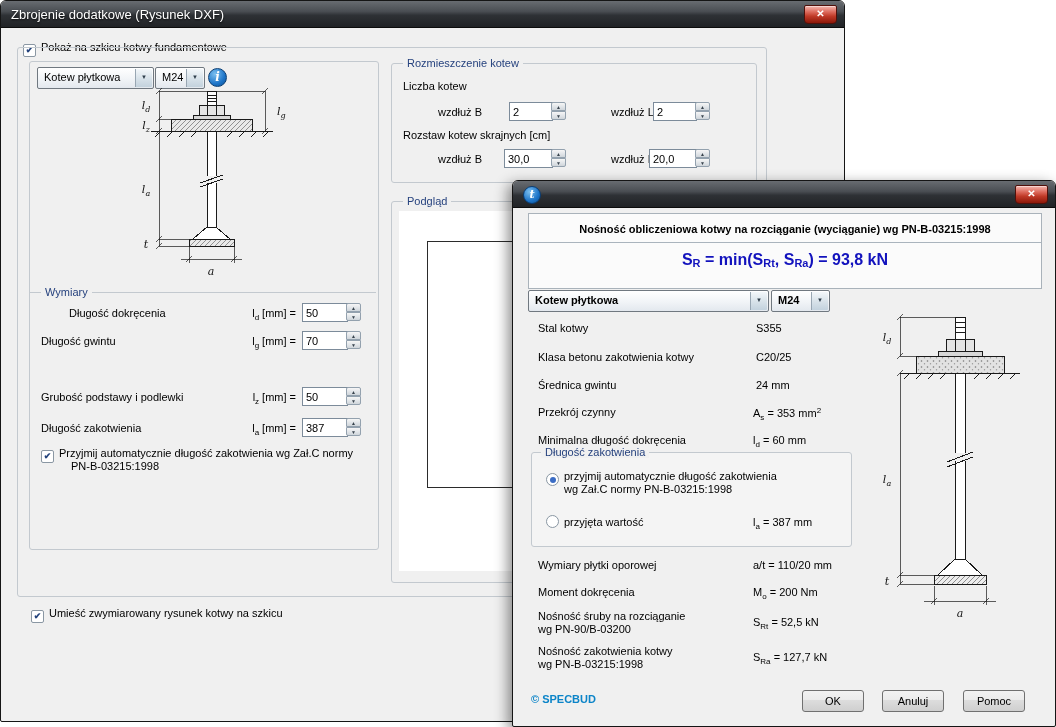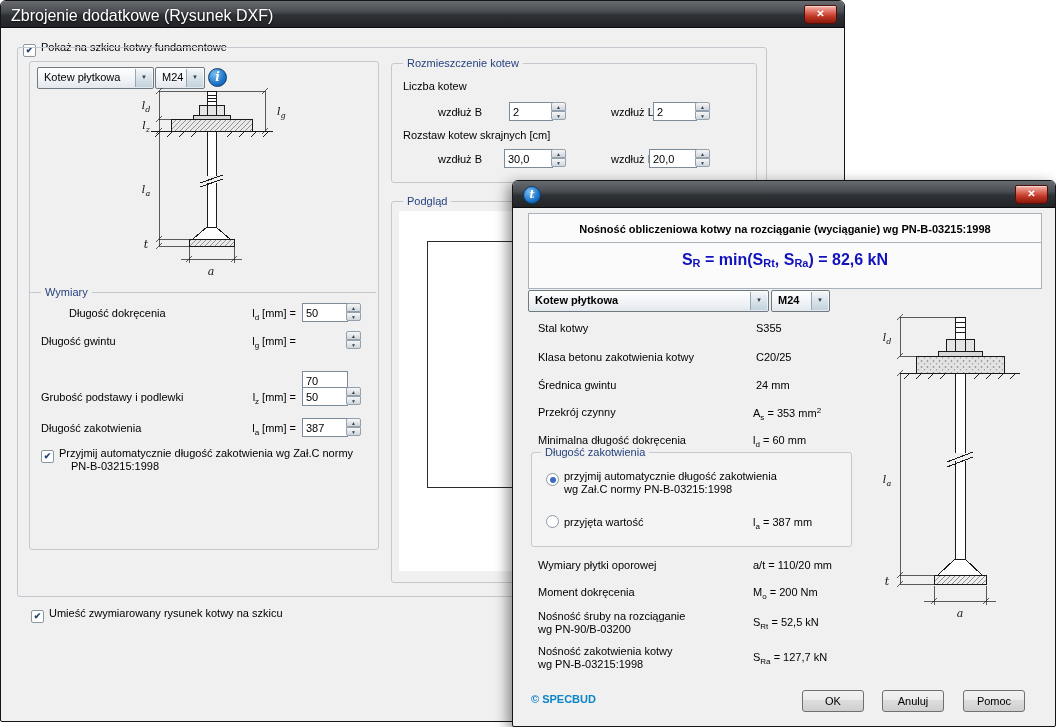--- a/index.html
+++ b/index.html
@@ -2,21 +2,21 @@
 <html><head>
 <meta charset="utf-8">
 <style>
   html,body{margin:0;padding:0;}
   body{width:1056px;height:727px;background:#ffffff;overflow:hidden;position:relative;
        font-family:"Liberation Sans", sans-serif;font-size:11px;color:#000;}
   .win{position:absolute;background:#f0f0f0;border:1px solid #151515;border-radius:6px 6px 2px 2px;}
   .titlebar{position:absolute;left:0;top:0;right:0;height:26px;border-radius:5px 5px 0 0;
        background:linear-gradient(180deg,#686c71 0%,#4a4e53 40%,#2e3135 55%,#212326 100%);
        border-bottom:1px solid #0c0c0c;}
-  .title-text{position:absolute;left:10px;top:6px;color:#fff;font-size:16px;white-space:nowrap;
+  .title-text{position:absolute;left:10px;top:6px;color:#fff;font-size:13px;white-space:nowrap;
        text-shadow:0 1px 2px rgba(0,0,0,.8);}
   .title-text.shift{left:34px;}
   .close-btn{position:absolute;top:4px;right:7px;width:31px;height:17px;cursor:default;
        background:linear-gradient(180deg,#f3b8b0 0%,#dd6a5c 35%,#c03a28 60%,#8c1708 100%);
        border:1px solid #50100a;border-radius:2px 2px 4px 4px;color:#fff;font-weight:bold;
        font-size:10px;line-height:15px;text-align:center;box-shadow:inset 0 1px 0 rgba(255,255,255,.45);}
   .app-icon{position:absolute;left:10px;top:5px;width:16px;height:16px;border-radius:50%;
        background:radial-gradient(circle at 35% 30%,#7cc0f0,#1d74c8 60%,#0b4f93);
        border:1px solid #0a3e74;color:#fff;font:italic bold 11px "DejaVu Serif",serif;
        text-align:center;line-height:15px;}
@@ -173,21 +173,21 @@
   <div class="label" style="left:40px;top:306px;margin-left:28px;">Długość dokręcenia</div>
   <div class="label" style="left:215px;top:306px;width:80px;text-align:right;"><span>l</span><span class="sub">d</span><span class="eq">[mm] =</span></div>
   <input class="num" style="left: 301px; top: 302px; width: 38px;" value="50">
   <span class="spin" style="left:345px;top:302px;">
       <span class="spin-b up">▲</span>
       <span class="spin-b dn">▼</span>
     </span>
 
   <div class="label" style="left:40px;top:334px;">Długość gwintu</div>
   <div class="label" style="left:215px;top:334px;width:80px;text-align:right;"><span>l</span><span class="sub">g</span><span class="eq">[mm] =</span></div>
-  <input class="num" style="left: 301px; top: 330px; width: 38px; margin-top: 40px;" value="70">
+  <input class="num" style="left: 301px; top: 330px; width: 38px;" value="70">
   <span class="spin" style="left:345px;top:330px;">
       <span class="spin-b up">▲</span>
       <span class="spin-b dn">▼</span>
     </span>
 
 
   <div class="label" style="left:40px;top:390px;">Grubość podstawy i podlewki</div>
   <div class="label" style="left:215px;top:390px;width:80px;text-align:right;"><span>l</span><span class="sub">z</span><span class="eq">[mm] =</span></div>
   <input class="num" style="left: 301px; top: 386px; width: 38px;" value="50">
   <span class="spin" style="left:345px;top:386px;">
@@ -252,21 +252,21 @@
 
 <div class="win" id="win2" style="left:512px;top:180px;width:542px;height:545px;box-shadow:-4px 4px 14px rgba(0,0,0,.45);">
   <div class="titlebar">
     <span class="app-icon">t</span>
     <span class="close-btn">✕</span>
   </div>
 
   <div class="headerbox" style="left:15px;top:32px;width:512px;height:74px;">
     <div class="htext">Nośność obliczeniowa kotwy na rozciąganie (wyciąganie) wg PN-B-03215:1998</div>
     <div class="hline"></div>
-    <div class="formula"><span>S</span><span class="fsub">R</span><span> = min(S</span><span class="fsub">Rt</span><span>, S</span><span class="fsub">Ra</span><span>) = 82,6 kN</span></div>
+    <div class="formula"><span>S</span><span class="fsub">R</span><span> = min(S</span><span class="fsub">Rt</span><span>, S</span><span class="fsub">Ra</span><span>) = 93,8 kN</span></div>
   </div>
 
   <div class="combo bold" style="left:15px;top:109px;width:239px;">
     <span class="combo-text">Kotew płytkowa</span>
     <span class="combo-btn">▼</span>
   </div>
   <div class="combo bold" style="left:258px;top:109px;width:57px;">
     <span class="combo-text">M24</span>
     <span class="combo-btn">▼</span>
   </div>

